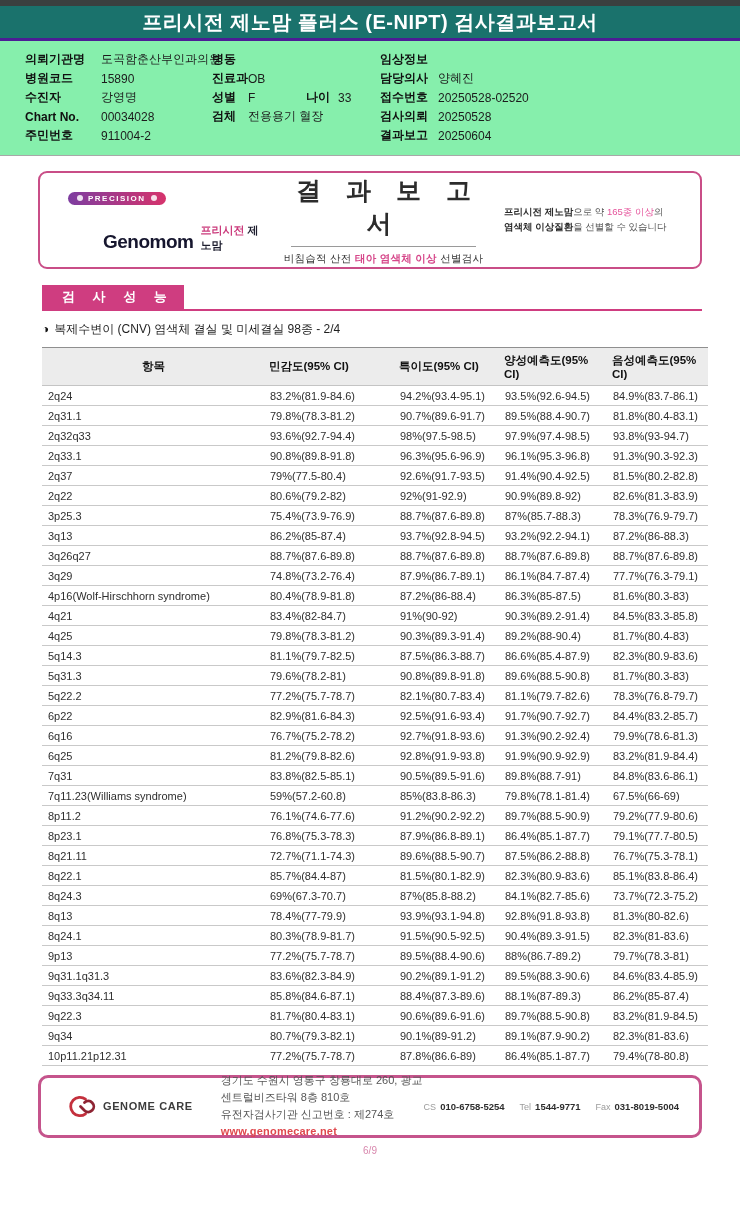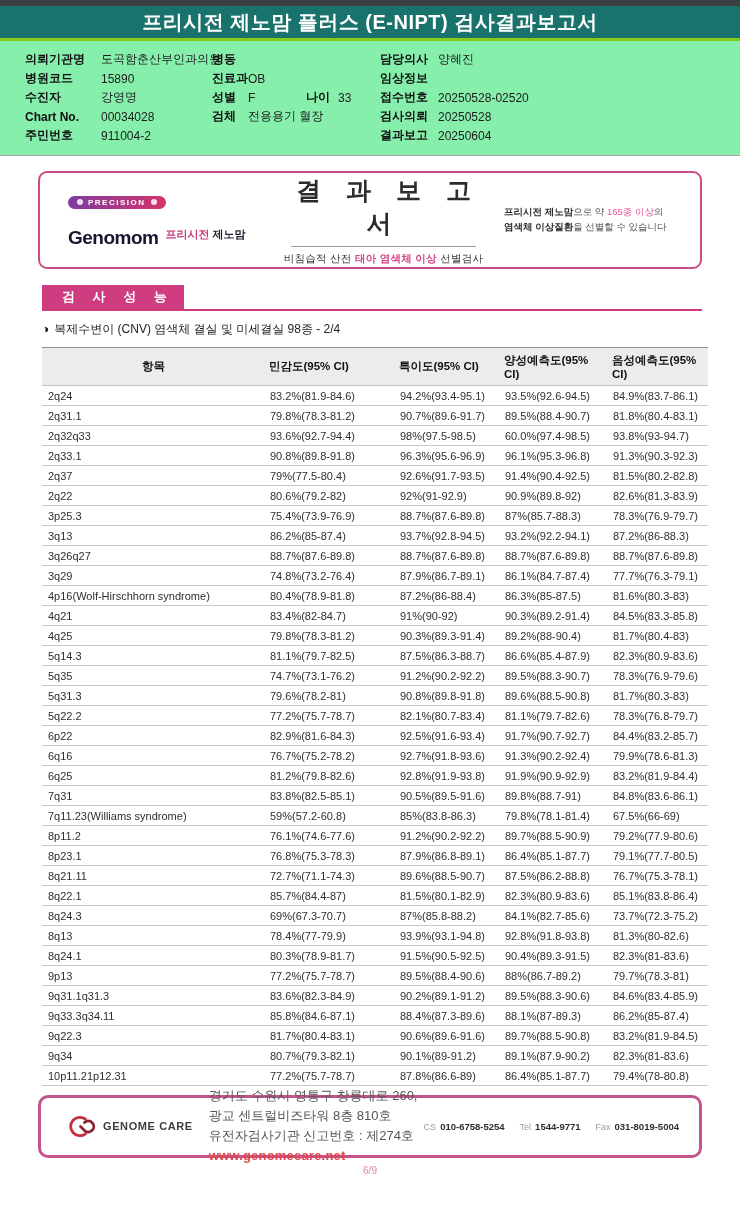--- a/index.html
+++ b/index.html
@@ -6,21 +6,21 @@
   html,body { background:#fff; }
   body {
     width:740px; height:1208px; margin:0 auto; position:relative;
     font-family:"Liberation Sans","DejaVu Sans",sans-serif; color:#222;
     outline:1px solid #c9c9c9;
   }
   
   .top-strip { height:6px; background:#3a403f; }
   .title-band {
     height:35px; background:#1a726c; display:flex; align-items:center; justify-content:center;
-    border-bottom:3px solid #84cc16;
+    border-bottom:3px solid #4c1d95;
   }
   .title-band h1 { color:#fff; font-size:20px; font-weight:bold; letter-spacing:0.5px; }
 
   
   .patient { background:#86efac; border-bottom:1px solid #a8a8a8; padding:9px 0 10px; display:flex; }
   .pi-col { font-size:12px; }
   .pi-col1 { width:212px; padding-left:25px; }
   .pi-col2 { width:166px; }
   .pi-col3 { flex:1; padding-left:2px; }
   .pi-row { display:flex; height:19px; align-items:center; white-space:nowrap; }
@@ -38,21 +38,21 @@
     display:flex; align-items:center; padding:0 18px 0 28px; background:#fff;
   }
   .logo-block { width:195px; }
   .precision-badge {
     display:inline-flex; align-items:center; gap:5px;
     background:linear-gradient(90deg,#7d3da0,#d6336c);
     border-radius:9px; padding:2px 9px; margin-bottom:18px;
   }
   .precision-badge .dot { width:6px; height:6px; border-radius:50%; background:#fff; opacity:.85; }
   .precision-badge .badge-text { color:#fff; font-size:8px; font-weight:bold; letter-spacing:1.5px; }
-  .brand-line { display:flex; align-items:flex-start; gap:7px; }
+  .brand-line { display:flex; align-items:flex-end; gap:7px;margin-left:35px; }
   .brand-main { font-size:19px; font-weight:800; color:#16162e; letter-spacing:-0.5px; }
   .brand-kr { font-size:11px; font-weight:bold; }
   .brand-kr .p { color:#cb3b7c; }
   .brand-kr .d { color:#1d1d2e; }
   .banner-center { flex:1; text-align:center; }
   .banner-title { font-size:25px; font-weight:800; color:#2c2c2c; letter-spacing:9px; text-indent:9px; }
   .banner-divider { width:185px; border-top:1px solid #9a9a9a; margin:6px auto 5px; }
   .banner-sub { font-size:10.5px; color:#333; letter-spacing:0.3px; }
   .banner-sub .accent { color:#d6478a; font-weight:bold; }
   .banner-right { width:178px; font-size:9.5px; color:#555; line-height:1.55; }
@@ -81,21 +81,21 @@
   }
   table.perf td:first-child { padding-left:6px;margin-left:36px; }
 
   
   .footer-box {
     margin:9px 38px 0; height:63px; border:3px solid #c5548c; border-radius:10px;
     display:flex; align-items:center; padding:0 20px 0 26px;
   }
   .gc-logo { display:flex; align-items:center; gap:6px; width:158px; }
   .gc-text { font-size:11px; font-weight:bold; color:#3c3c3c; letter-spacing:0.6px; white-space:nowrap; }
-  .addr-block { margin-left:16px; font-size:13px; color:#555; line-height:1.55; }
+  .addr-block { margin-left:28px; font-size:11px; color:#555; line-height:1.55; }
   .addr-block .site { color:#e0474c; font-weight:bold; letter-spacing:0.2px; }
   .contacts { margin-left:auto; display:flex; gap:15px; font-size:9px; white-space:nowrap; align-items:flex-start; }
   .contacts .c-label { color:#9c9c9c; margin-right:4px; }
   .contacts b { color:#2e2e2e; font-size:9.5px; }
   .page-num { text-align:center; margin-top:7px; font-size:10px; color:#d887ad; }
 </style>
 </head>
 <body>
 
 <div class="top-strip"></div>
@@ -142,26 +142,26 @@
         <span class="pi-label l2">나이</span>
         <span class="pi-value">33</span>
       </div>
     <div class="pi-row">
         <span class="pi-label">검체</span>
         <span class="pi-value">전용용기 혈장</span>
       </div>
   </div>
   <div class="pi-col pi-col3">
     <div class="pi-row">
+        <span class="pi-label">임상정보</span>
+        <span class="pi-value"></span>
+      </div>
+    <div class="pi-row">
         <span class="pi-label">담당의사</span>
         <span class="pi-value">양혜진</span>
-      </div>
-    <div class="pi-row">
-        <span class="pi-label">임상정보</span>
-        <span class="pi-value"></span>
       </div>
     <div class="pi-row">
         <span class="pi-label">접수번호</span>
         <span class="pi-value">20250528-02520</span>
       </div>
     <div class="pi-row">
         <span class="pi-label">검사의뢰</span>
         <span class="pi-value">20250528</span>
       </div>
     <div class="pi-row">
@@ -232,21 +232,21 @@
         <td>2q31.1</td>
         <td>79.8%(78.3-81.2)</td>
         <td>90.7%(89.6-91.7)</td>
         <td>89.5%(88.4-90.7)</td>
         <td>81.8%(80.4-83.1)</td>
       </tr>
       <tr>
         <td>2q32q33</td>
         <td>93.6%(92.7-94.4)</td>
         <td>98%(97.5-98.5)</td>
-        <td>60.0%(97.4-98.5)</td>
+        <td>97.9%(97.4-98.5)</td>
         <td>93.8%(93-94.7)</td>
       </tr>
       <tr>
         <td>2q33.1</td>
         <td>90.8%(89.8-91.8)</td>
         <td>96.3%(95.6-96.9)</td>
         <td>96.1%(95.3-96.8)</td>
         <td>91.3%(90.3-92.3)</td>
       </tr>
       <tr>
@@ -311,27 +311,20 @@
         <td>90.3%(89.3-91.4)</td>
         <td>89.2%(88-90.4)</td>
         <td>81.7%(80.4-83)</td>
       </tr>
       <tr>
         <td>5q14.3</td>
         <td>81.1%(79.7-82.5)</td>
         <td>87.5%(86.3-88.7)</td>
         <td>86.6%(85.4-87.9)</td>
         <td>82.3%(80.9-83.6)</td>
-      </tr>
-      <tr>
-        <td>5q35</td>
-        <td>74.7%(73.1-76.2)</td>
-        <td>91.2%(90.2-92.2)</td>
-        <td>89.5%(88.3-90.7)</td>
-        <td>78.3%(76.9-79.6)</td>
       </tr>
       <tr>
         <td>5q31.3</td>
         <td>79.6%(78.2-81)</td>
         <td>90.8%(89.8-91.8)</td>
         <td>89.6%(88.5-90.8)</td>
         <td>81.7%(80.3-83)</td>
       </tr>
       <tr>
         <td>5q22.2</td>

